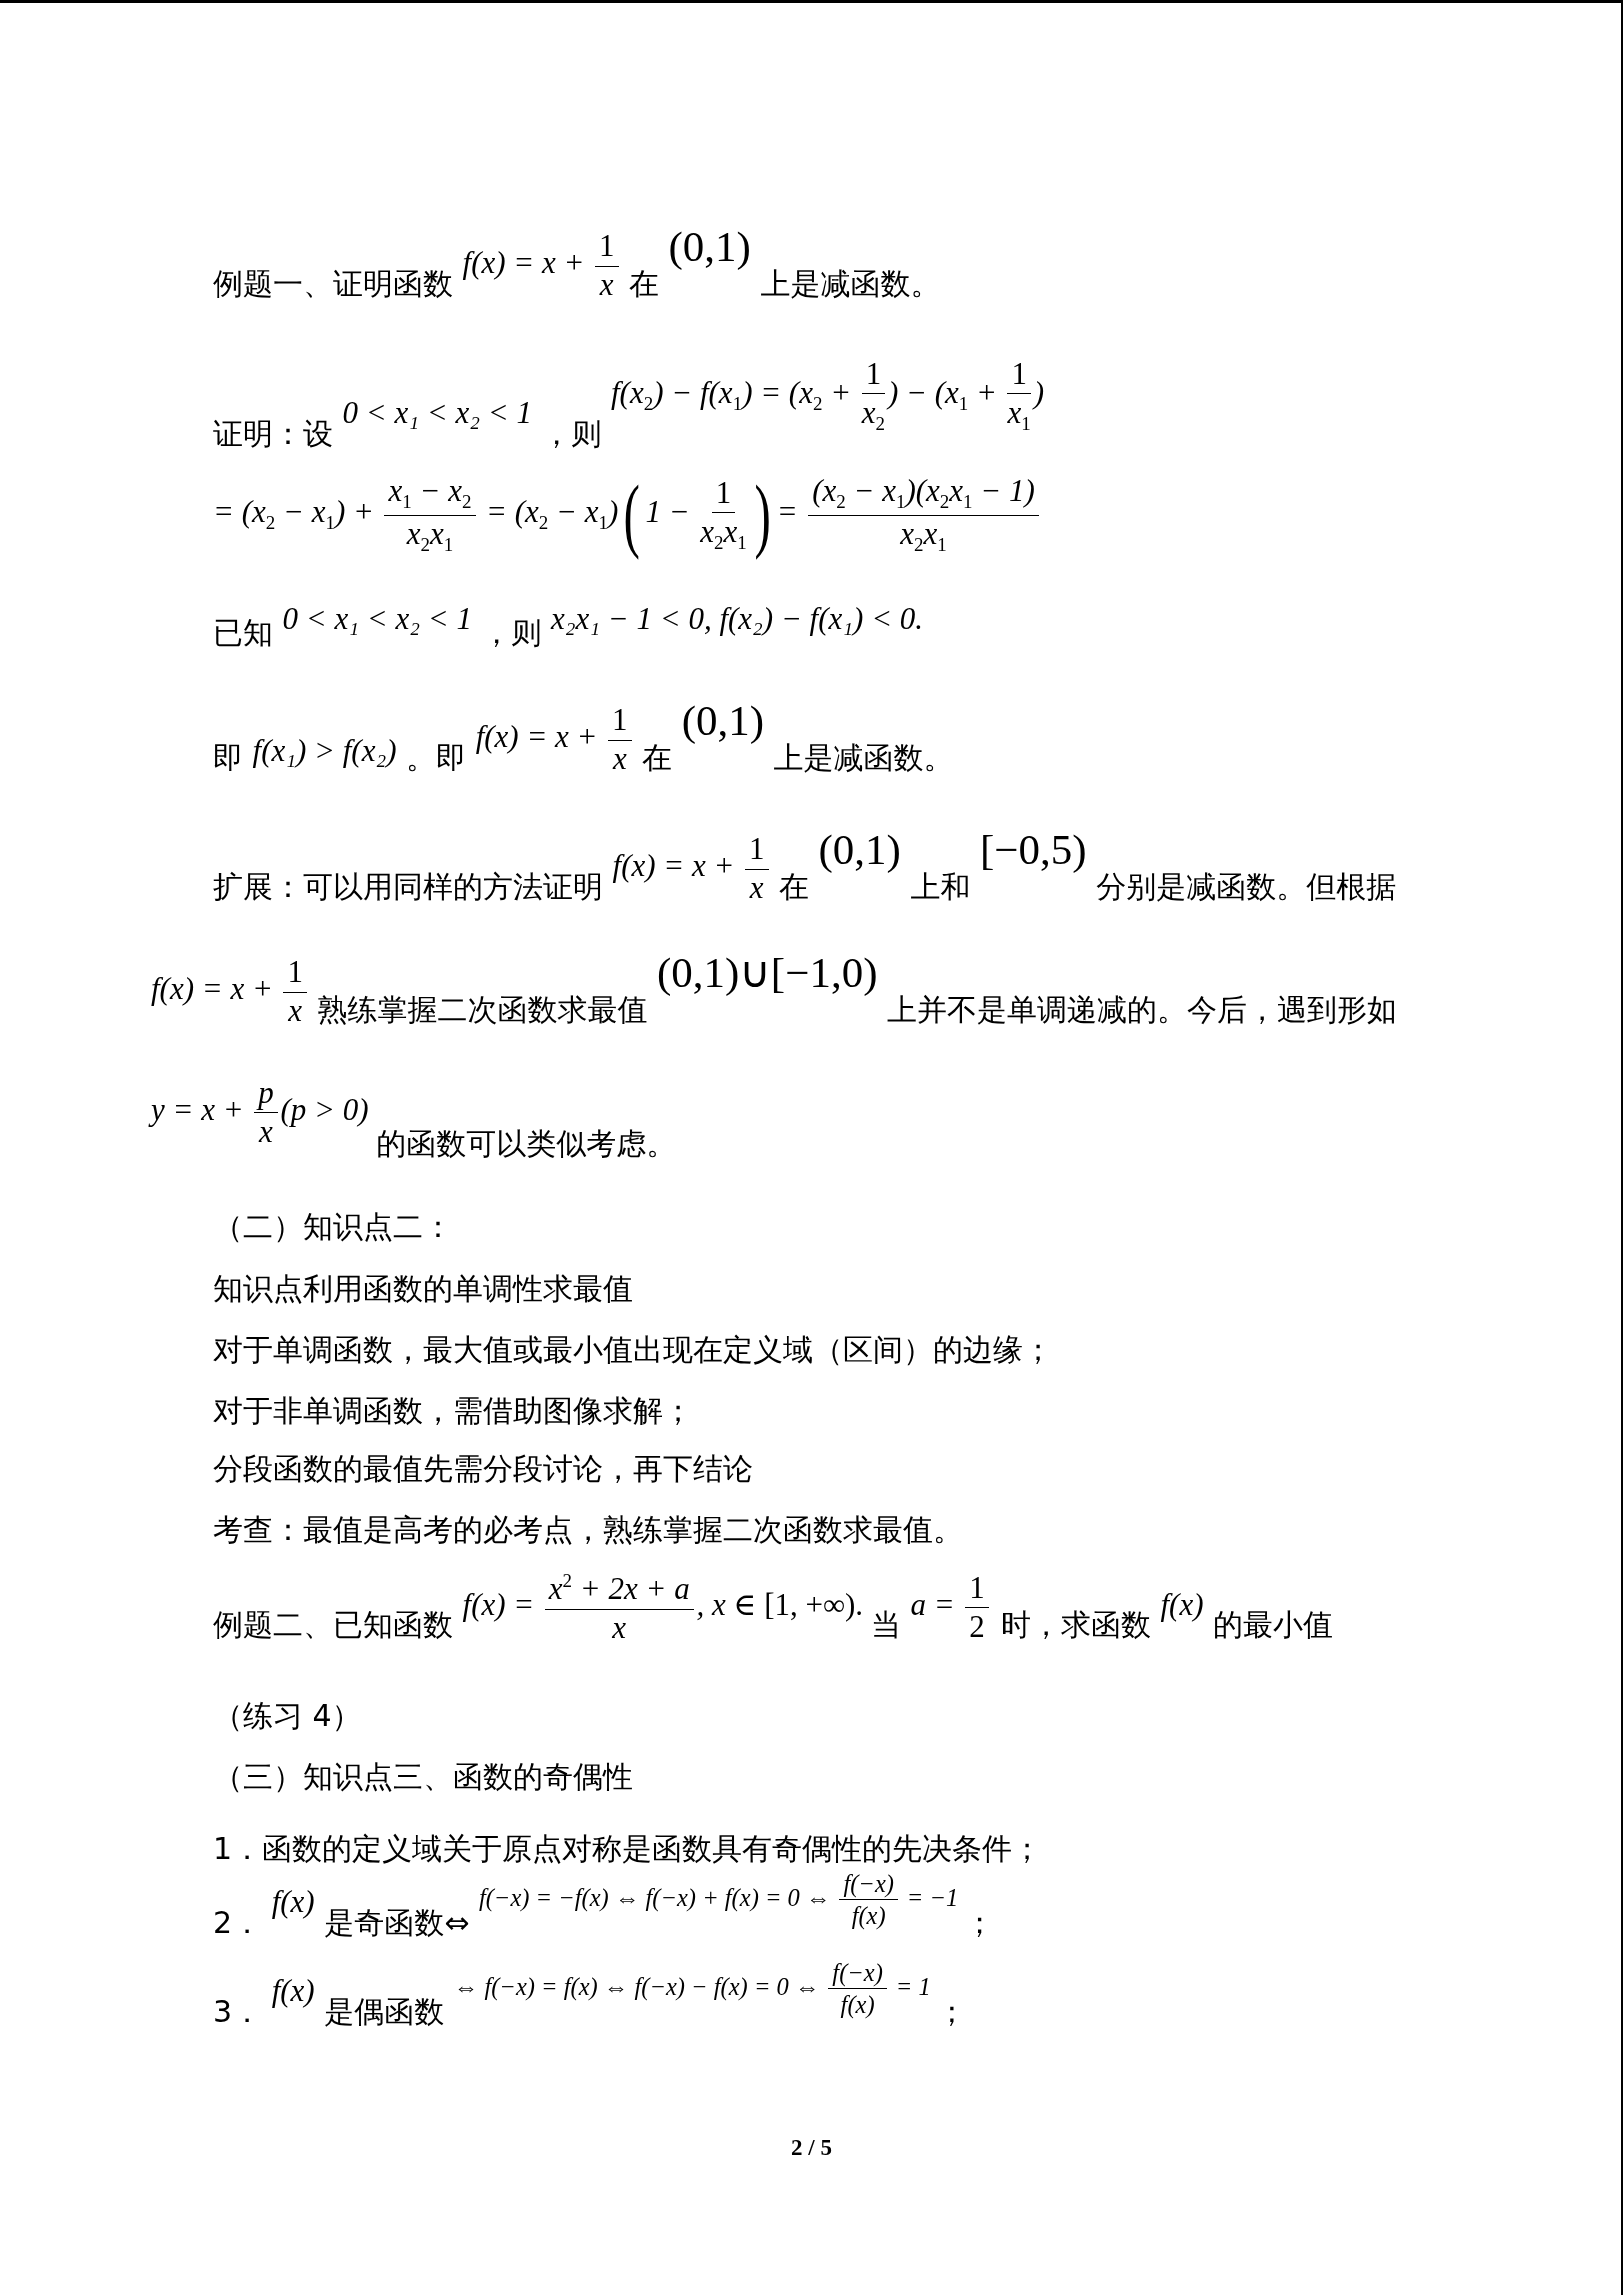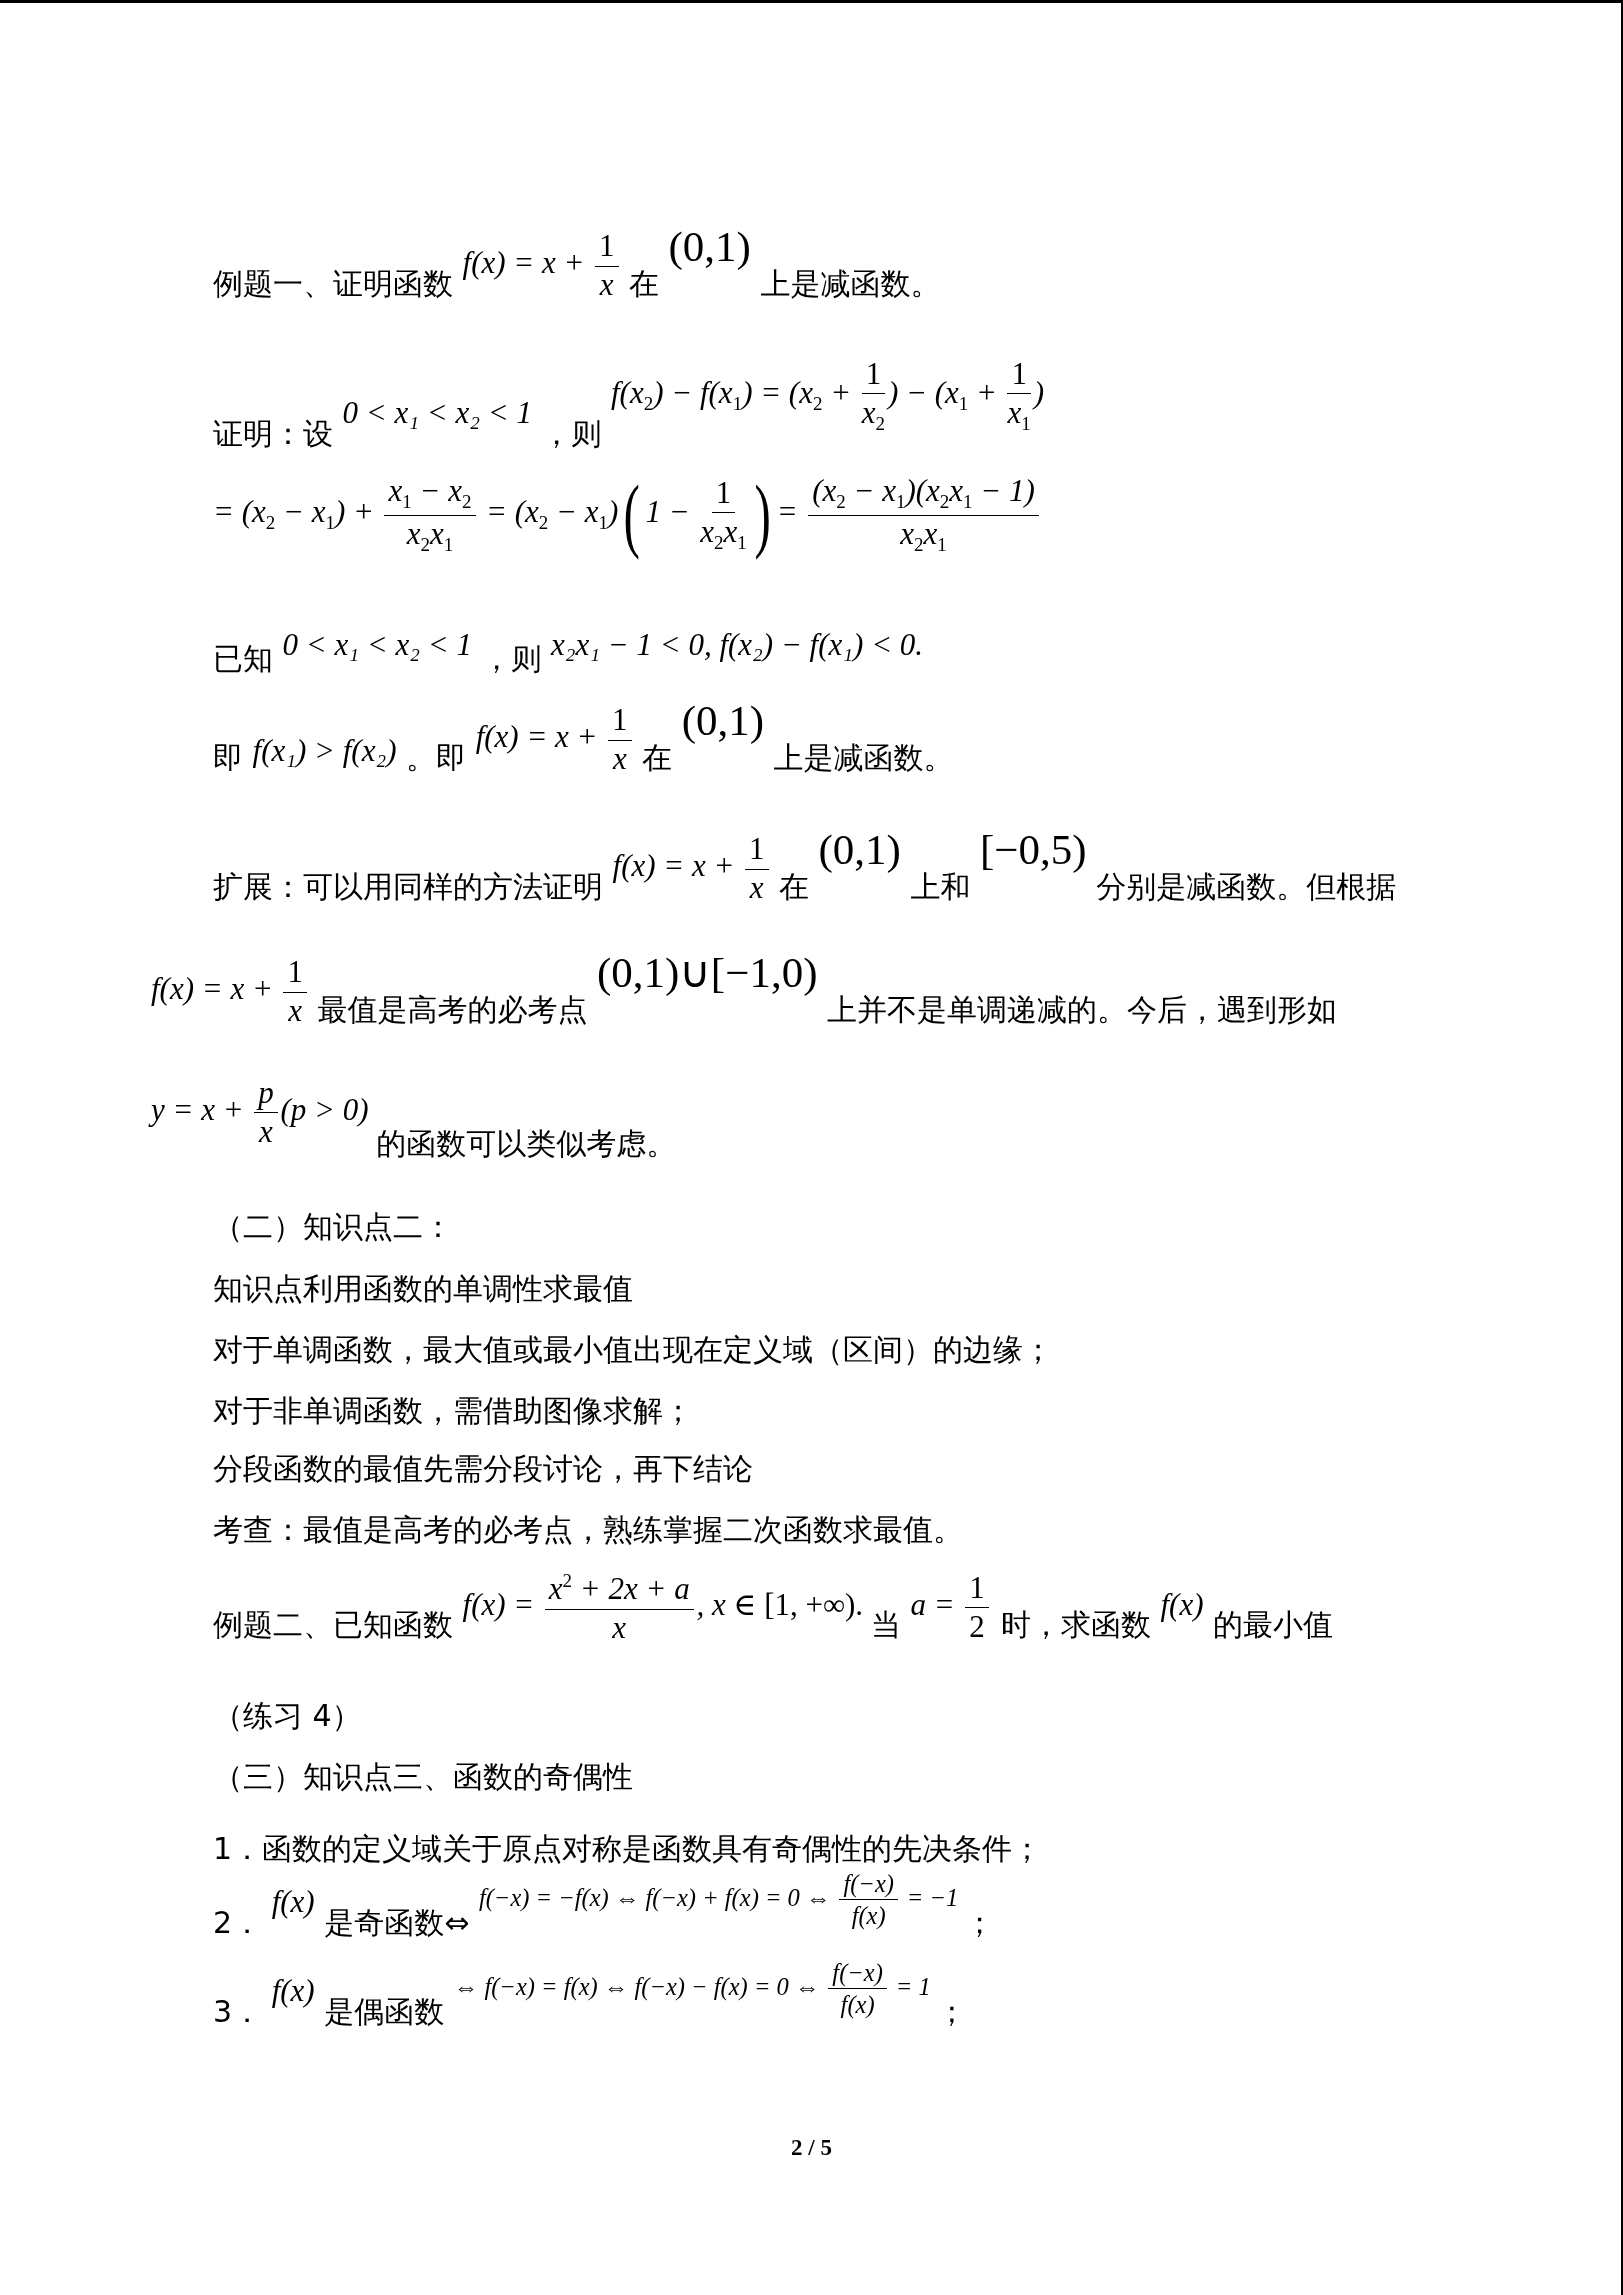--- a/index.html
+++ b/index.html
@@ -77,21 +77,21 @@
         <span class="den">x<span class="sub">2</span>x<span class="sub">1</span></span>
       </span><span class="bigparen">)</span>=
     <span class="frac">
         <span class="num">(x<span class="sub">2</span> − x<span class="sub">1</span>)(x<span class="sub">2</span>x<span class="sub">1</span> − 1)</span>
         <span class="den">x<span class="sub">2</span>x<span class="sub">1</span></span>
       </span>
   </span>
   
 </div>
 
-<div class="line" style="left:213px; top:629px;">
+<div class="line" style="left:213px; top:603px;">
   <span class="cjk" style="vertical-align:-13.6px;">已知</span>
   <span class="m">0 &lt; x₁ &lt; x₂ &lt; 1</span>
   <span class="cjk" style="vertical-align:-13.6px;">，则</span>
   <span class="m">x₂x₁ − 1 &lt; 0, f(x₂) − f(x₁) &lt; 0.</span>
 </div>
 
 <div class="line" style="left:213px; top:699px;">
   <span class="cjk" style="vertical-align:-20.5px;">即</span>
   <span class="m" style="vertical-align:-13.6px;">f(x₁) &gt; f(x₂)</span>
   <span class="cjk" style="vertical-align:-20.5px;">。即</span>
@@ -121,21 +121,21 @@
   <span class="cjk" style="vertical-align:-20.5px;">分别是减函数。但根据</span>
 </div>
 
 <div class="line" style="left:151px; top:951px;">
   <span class="m">
     f(x) = x + <span class="frac">
         <span class="num up">1</span>
         <span class="den">x</span>
       </span>
   </span>
-  <span class="cjk" style="vertical-align:-20.5px;">最值是高考的必考点</span>
+  <span class="cjk" style="vertical-align:-20.5px;">熟练掌握二次函数求最值</span>
   <span class="interval">(0,1)∪[−1,0)</span>
   <span class="cjk" style="vertical-align:-20.5px;">上并不是单调递减的。今后，遇到形如</span>
 </div>
 
 <div class="line" style="left:151px; top:1077px;">
   <span class="m">
     y = x + <span class="frac">
         <span class="num">p</span>
         <span class="den">x</span>
       </span>(p &gt; 0)

